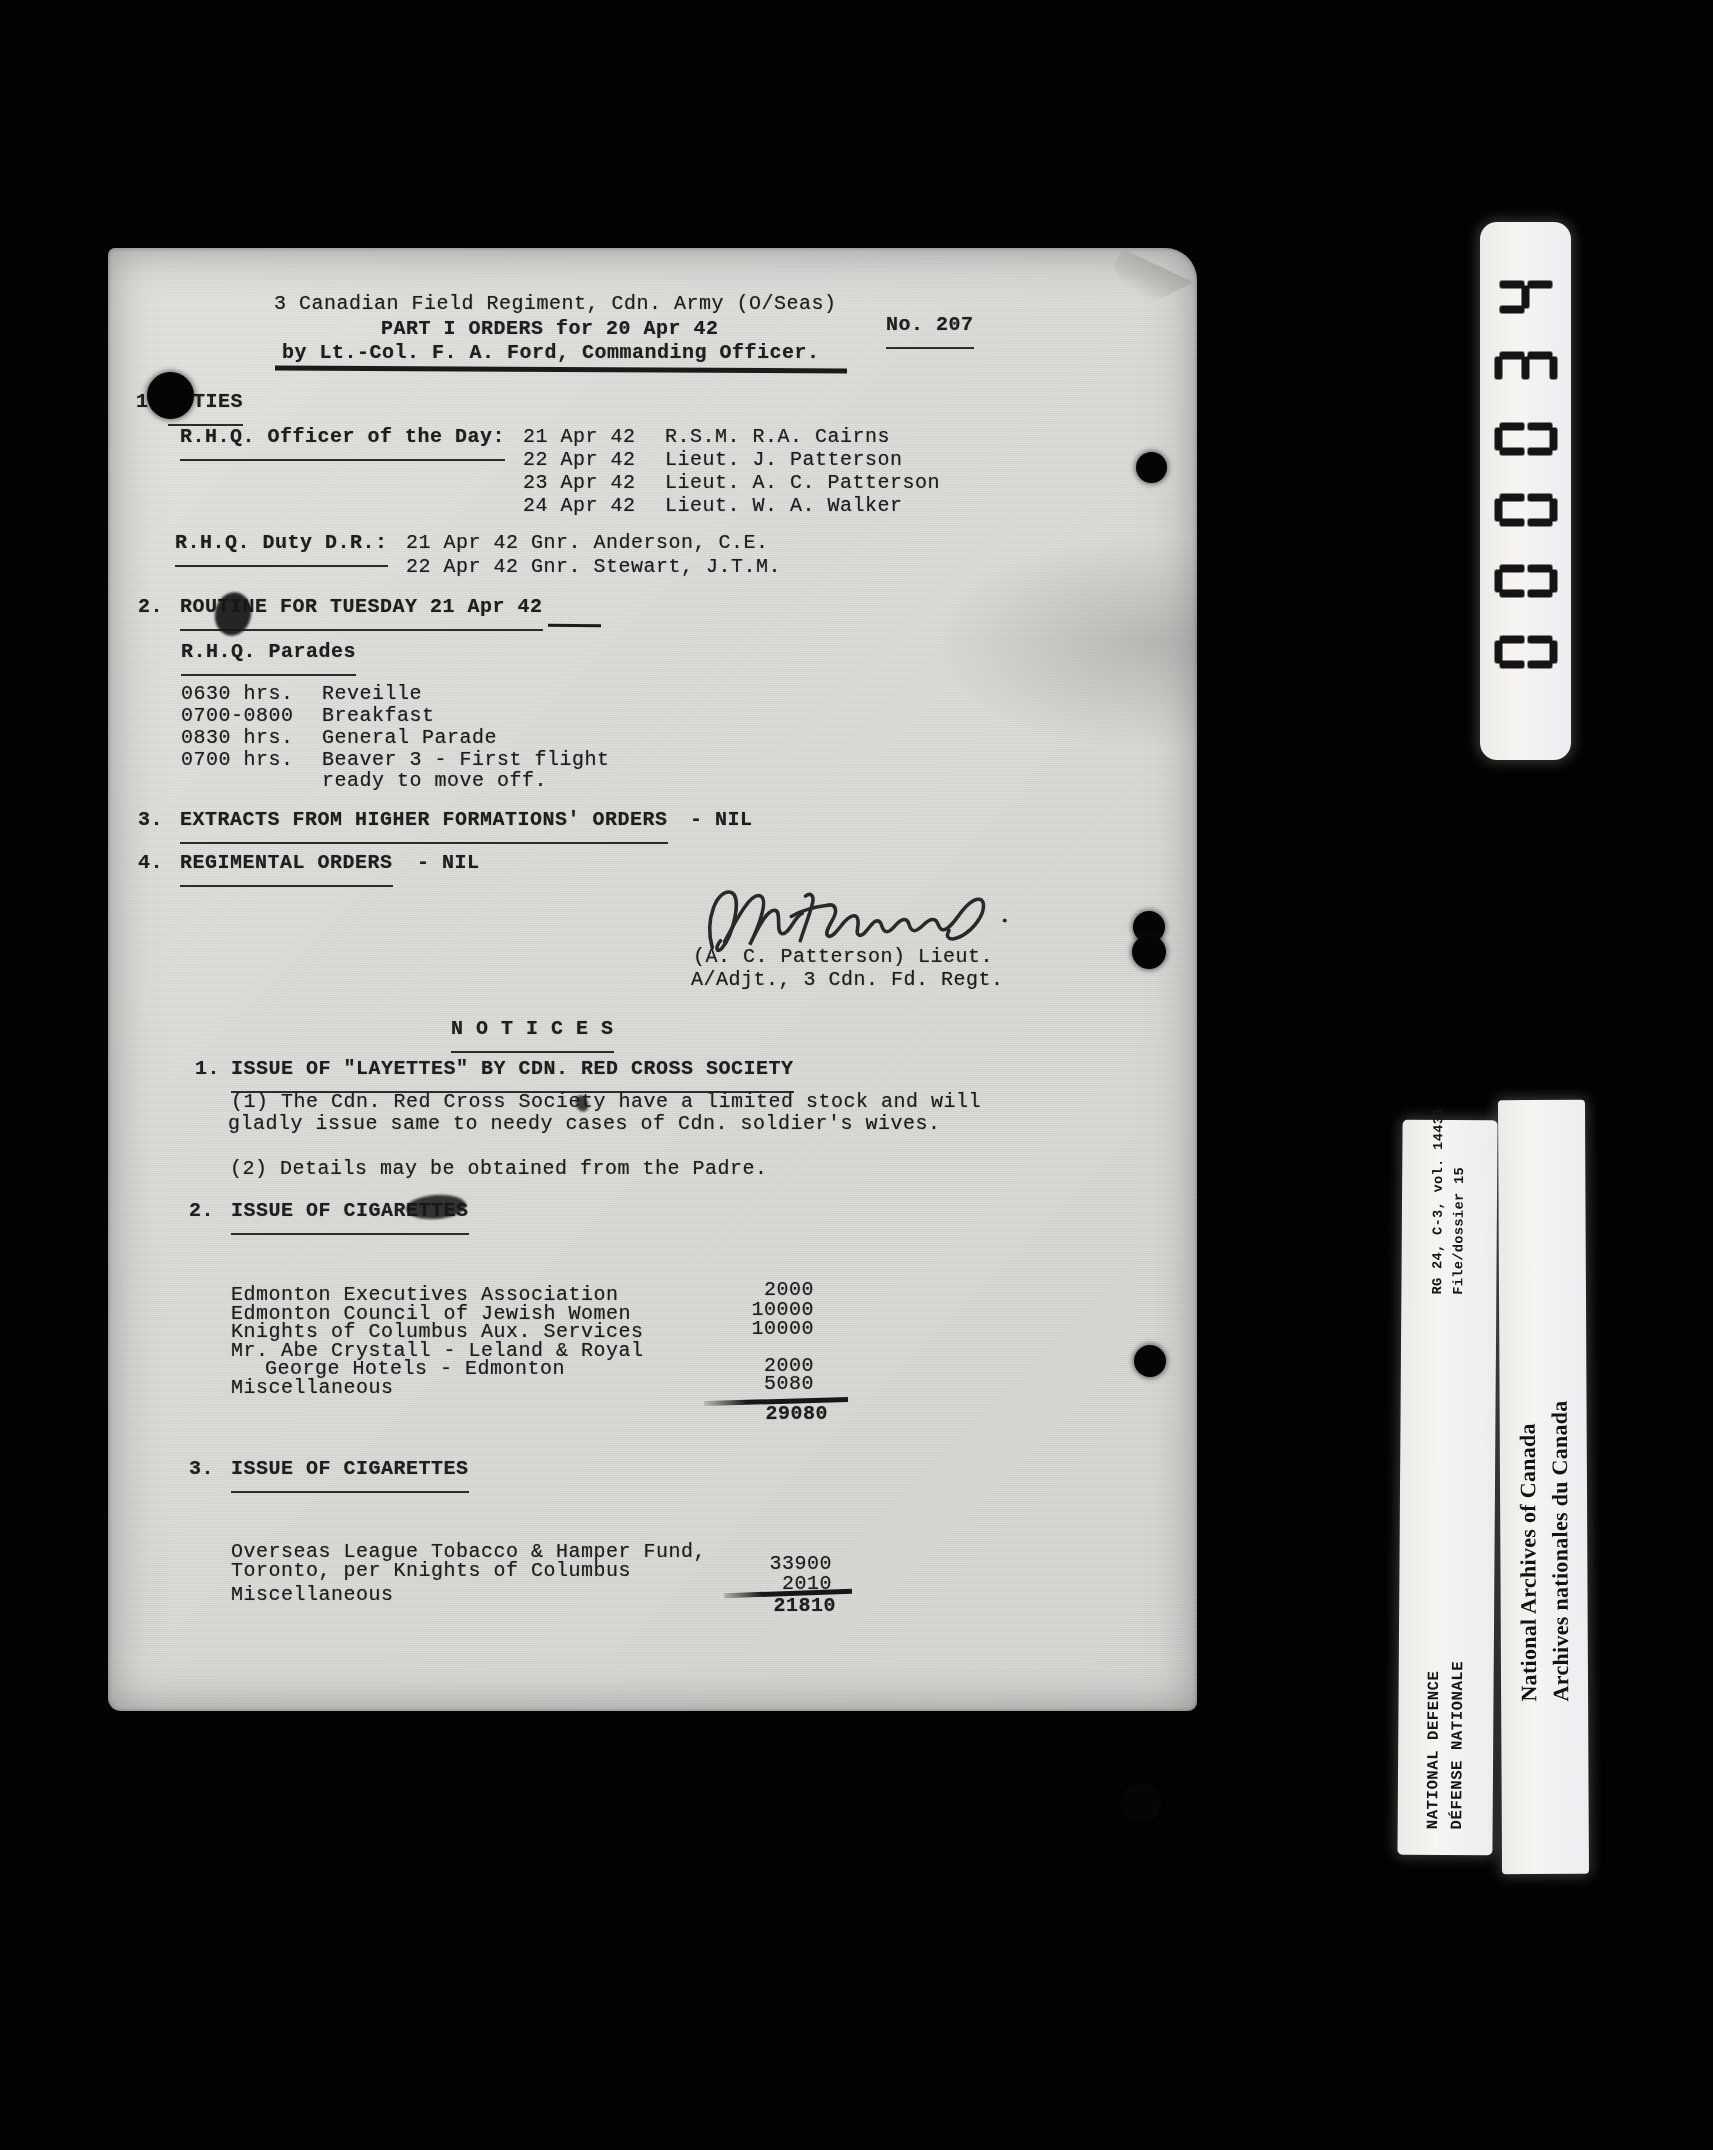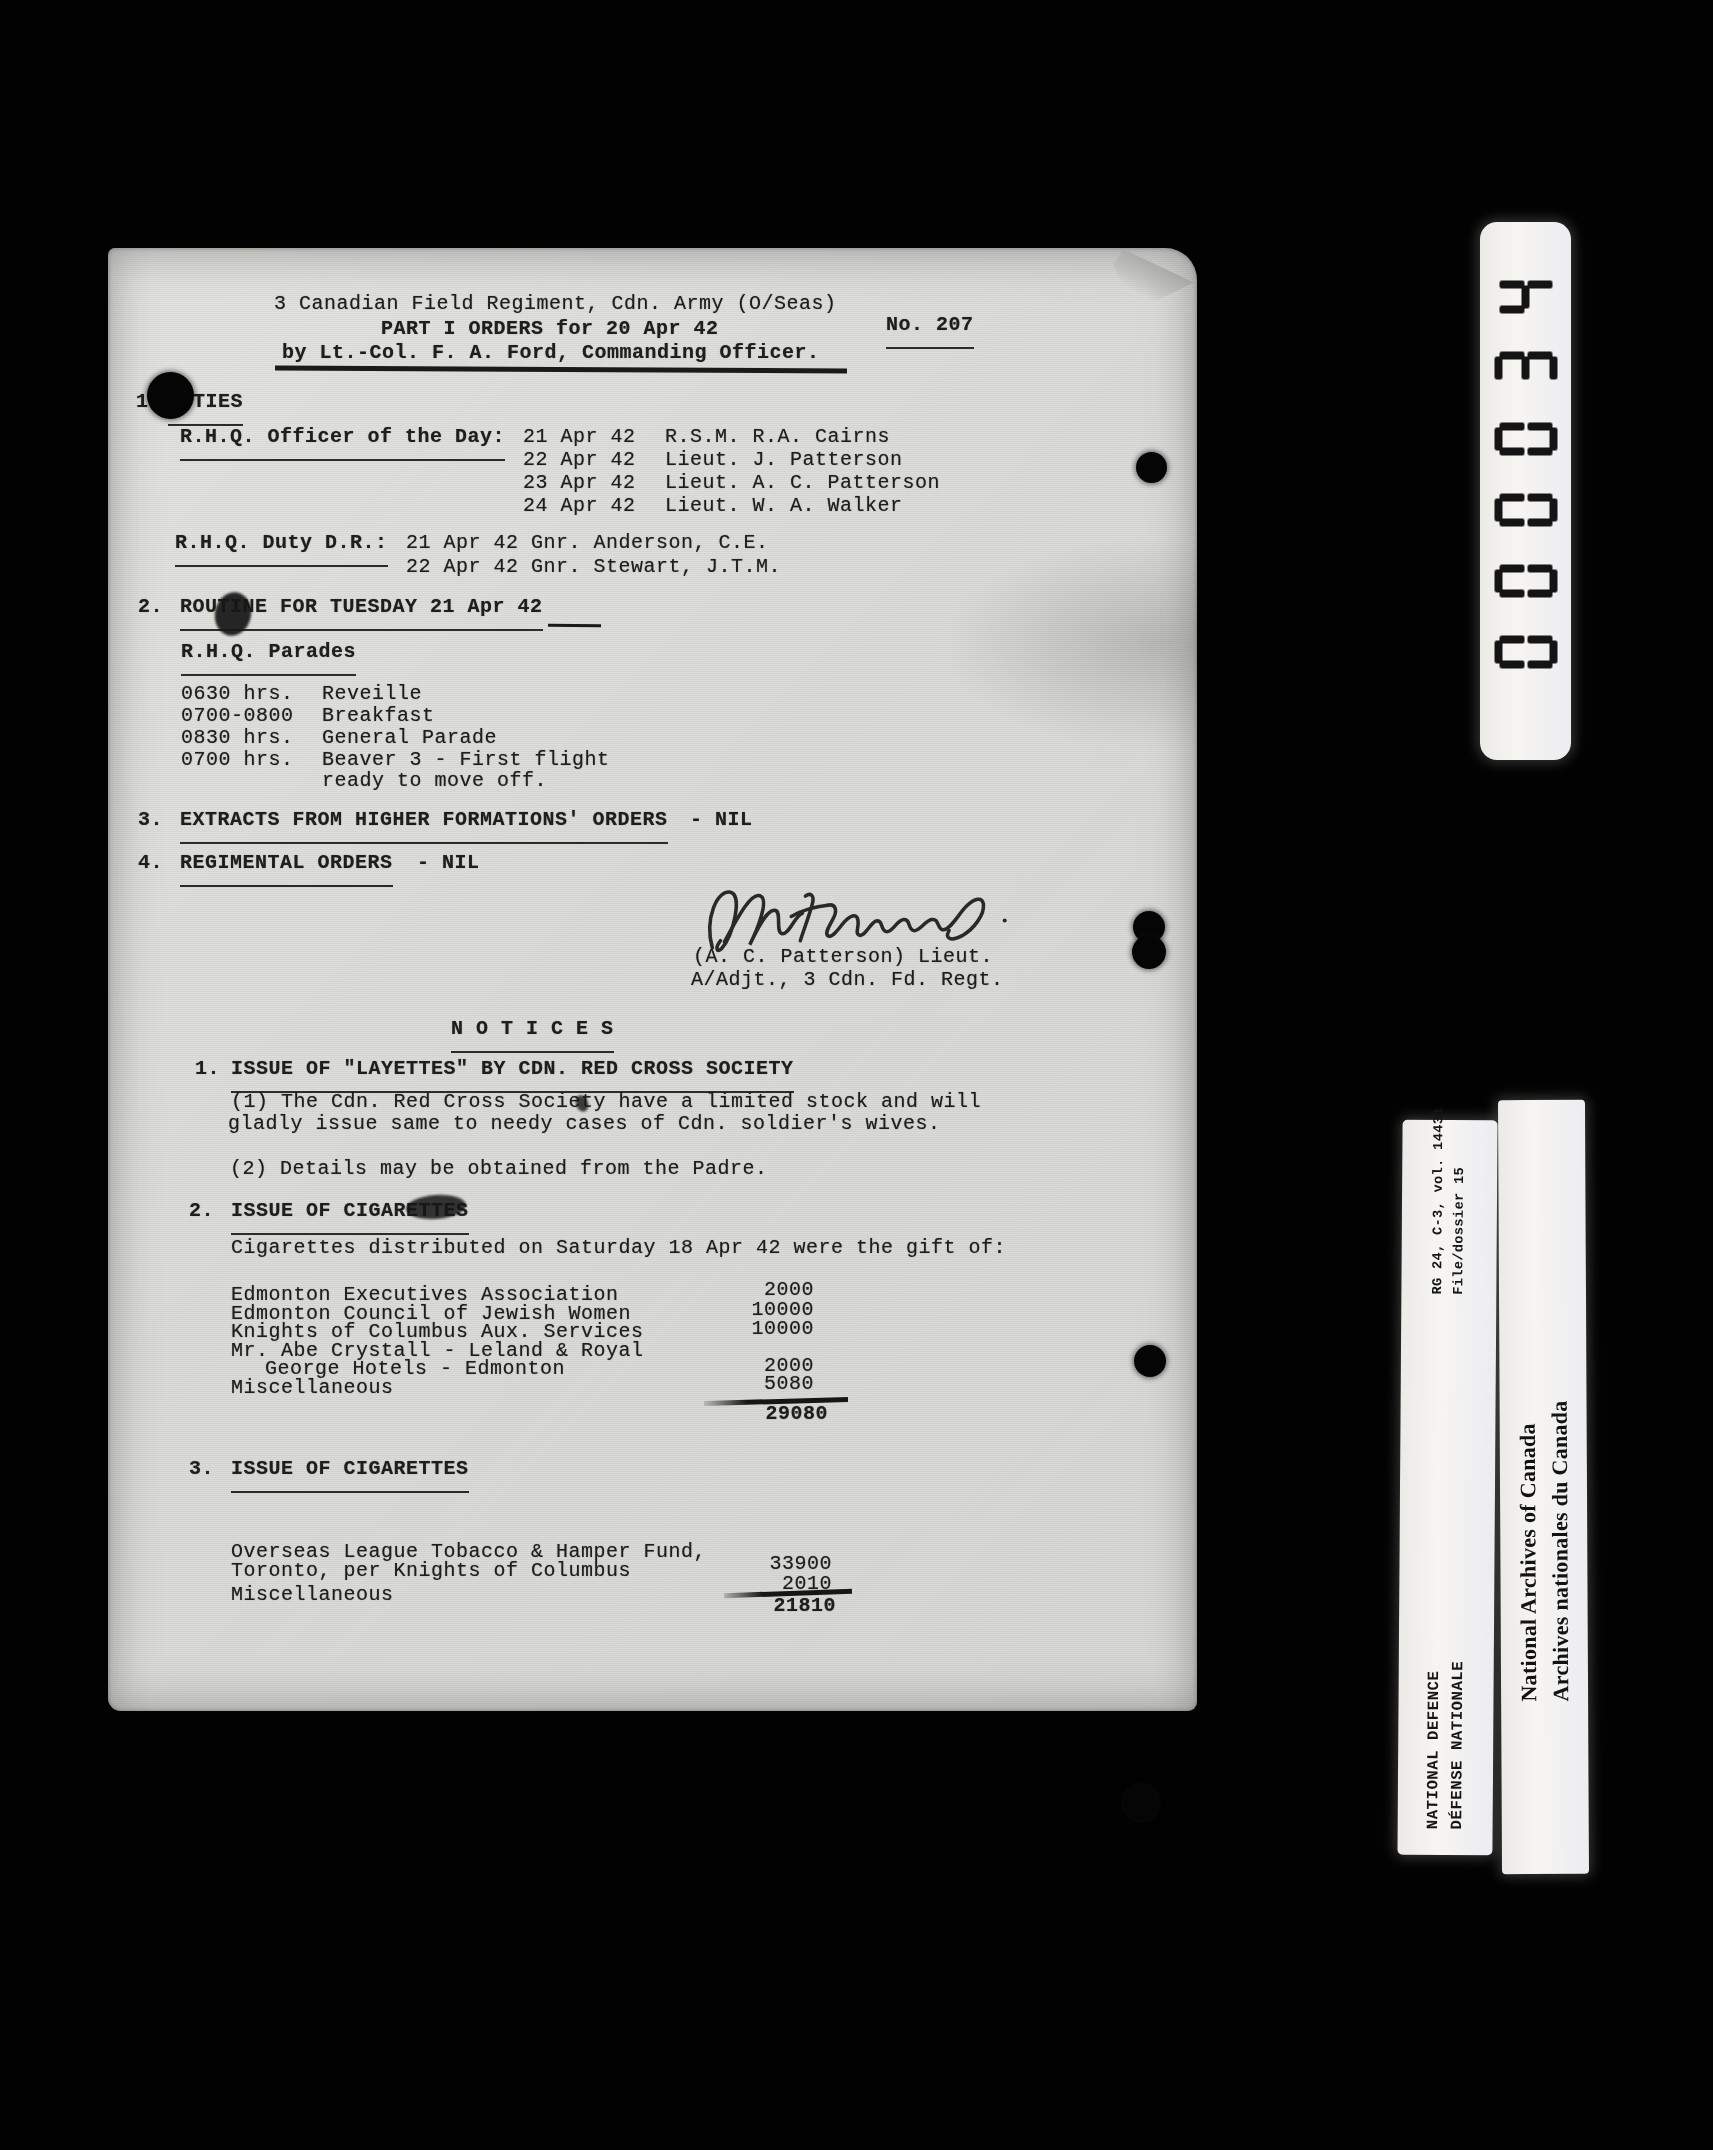--- a/index.html
+++ b/index.html
@@ -111,21 +111,20 @@
   <div class="tw b" style="left:87px;top:810px">1.</div>
   <div class="tw b ul" style="left:123px;top:810px">ISSUE OF "LAYETTES" BY CDN. RED CROSS SOCIETY</div>
   <div class="tw" style="left:123px;top:843px">(1) The Cdn. Red Cross Society have a limited stock and will</div>
   <div class="tw" style="left:120px;top:865px">gladly issue same to needy cases of Cdn. soldier's wives.</div>
   <div class="blob" style="left:468px;top:847px;width:12px;height:17px;transform:rotate(-18deg);opacity:.8"></div>
   <div class="tw" style="left:122px;top:910px">(2) Details may be obtained from the Padre.</div>
 
   <div class="tw b" style="left:81px;top:952px">2.</div>
   <div class="tw b ul" style="left:123px;top:952px">ISSUE OF CIGARETTES</div>
   <div class="blob" style="left:298px;top:947px;width:60px;height:24px;transform:rotate(-4deg);opacity:.85"></div>
-  <div class="tw" style="left:123px;top:989px">Cigarettes distributed on Saturday 18 Apr 42 were the gift of:</div>
 
   <div class="tw" style="left:123px;top:1036px">Edmonton Executives Association</div>
   <div class="tw qty" style="left:625px;top:1031px;width:81px">2000</div>
   <div class="tw" style="left:123px;top:1055px">Edmonton Council of Jewish Women</div>
   <div class="tw qty" style="left:625px;top:1051px;width:81px">10000</div>
   <div class="tw" style="left:123px;top:1073px">Knights of Columbus Aux. Services</div>
   <div class="tw qty" style="left:625px;top:1070px;width:81px">10000</div>
   <div class="tw" style="left:123px;top:1092px">Mr. Abe Crystall - Leland &amp; Royal</div>
   <div class="tw" style="left:157px;top:1110px">George Hotels - Edmonton</div>
   <div class="tw qty" style="left:625px;top:1107px;width:81px">2000</div>

